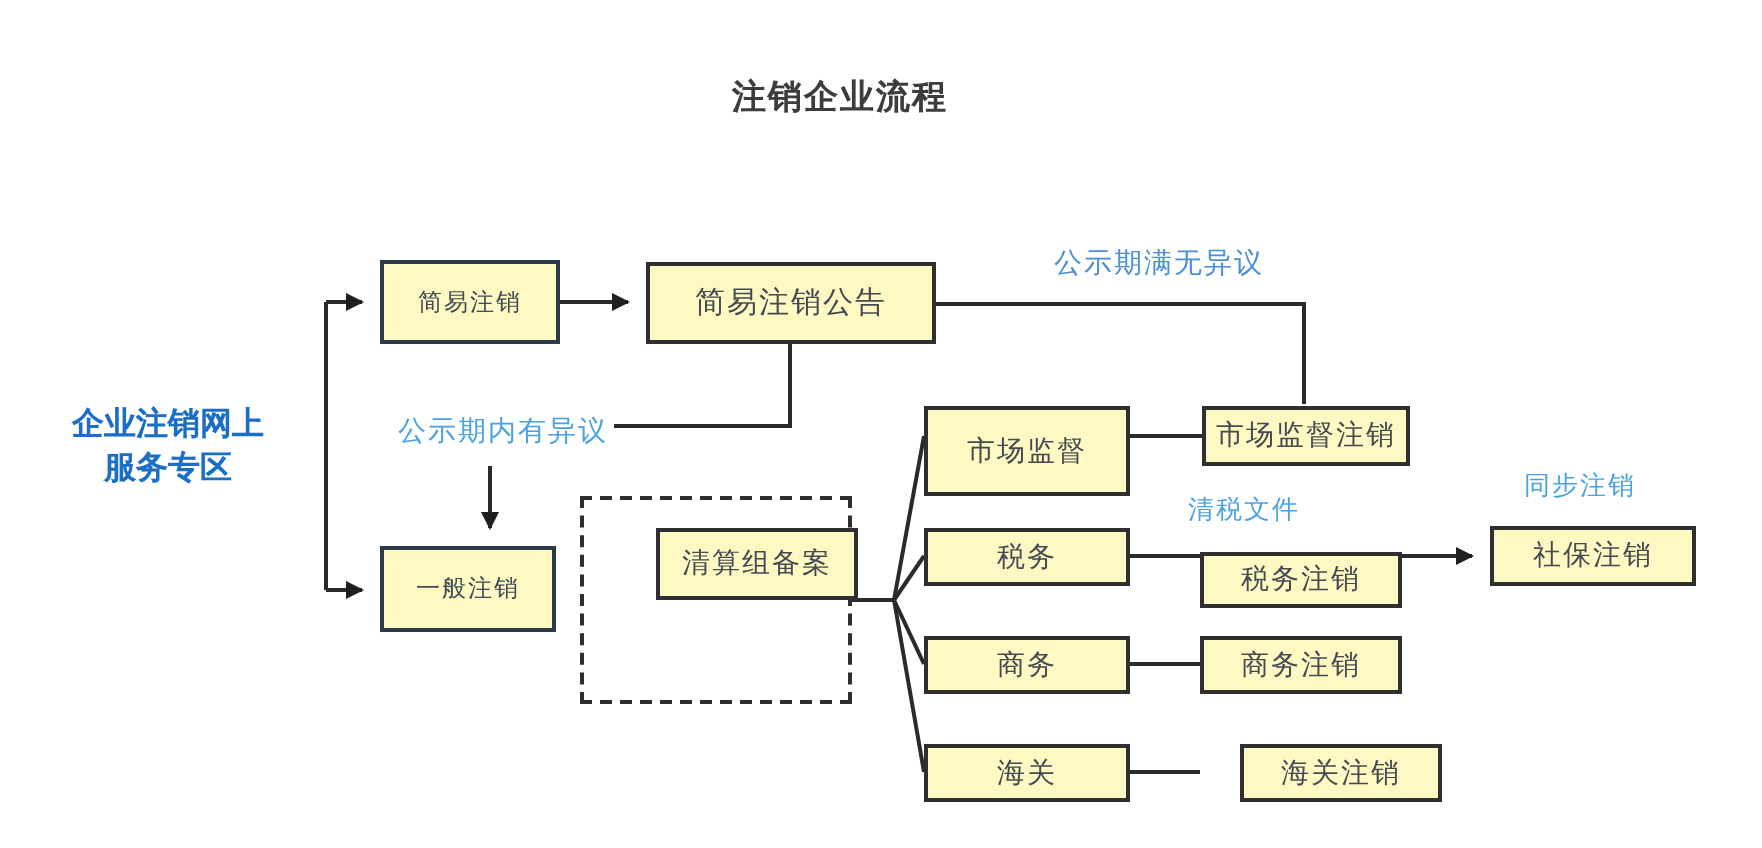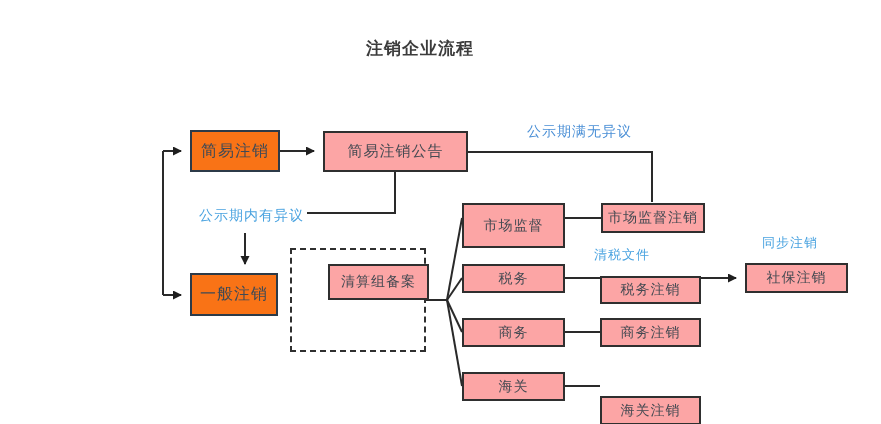--- a/index.html
+++ b/index.html
@@ -18,24 +18,24 @@
     color:#3c3c3c; letter-spacing:1px;
   }
   .sidebar-label {
     position:absolute; left:18px; top:202px; width:132px;
     text-align:center; font-size:16px; font-weight:bold;
     color:#1a6ec5; line-height:22px;
   }
   .node {
     position:absolute; box-sizing:border-box;
     display:flex; align-items:center; justify-content:center;
-    background:#fca5a5; border:2px solid #2f2f2f;
+    background:#fef9c3; border:2px solid #2f2f2f;
     color:#454a52; font-size:14px; letter-spacing:1px;
   }
-  .node.blue { background:#f97316; border-color:#2c3a48; font-size:16px; color:#3f4a56; }
+  .node.blue { background:#fef9c3; border-color:#2c3a48; font-size:12px; color:#3f4a56; }
   .node.big { font-size:15px; }
   .dashed-group {
     position:absolute; box-sizing:border-box;
     border:2px dashed #2f2f2f; background:transparent;
   }
   .flow-label {
     position:absolute; font-size:14px; color:#4aa3e0; letter-spacing:1px; white-space:nowrap;
   }
   .flow-label.small { font-size:13px; }
   .flow-label.darker { color:#4a8fd6; }
@@ -73,20 +73,24 @@
     <path d="M565,218 H601" stroke="#2a2a2a" stroke-width="2"></path>
     <path d="M565,278 H600" stroke="#2a2a2a" stroke-width="2"></path>
     <path d="M565,332 H600" stroke="#2a2a2a" stroke-width="2"></path>
     <path d="M565,386 H600" stroke="#2a2a2a" stroke-width="2"></path>
 
     <path d="M701,278 H736" stroke="#2a2a2a" stroke-width="2" marker-end="url(#arrow)"></path>
   </svg>
 
   <div class="page-title">注销企业流程</div>
 
+  <div class="sidebar-label">
+    <div>企业注销网上</div>
+    <div>服务专区</div>
+  </div>
 
   <div class="node blue" style="left:190px; top:130px; width:90px; height:42px;">简易注销</div>
 
   <div class="node big" style="left:323px; top:131px; width:145px; height:41px;">简易注销公告</div>
 
   <div class="node blue" style="left:190px; top:273px; width:88px; height:43px;">一般注销</div>
 
   <div class="dashed-group" style="left:290px; top:248px; width:136px; height:104px;"></div>
 
   <div class="node" style="left:307px; top:264px; width:101px; height:36px;margin-left:21px;">清算组备案</div>
@@ -95,21 +99,21 @@
   <div class="node" style="left:462px; top:203px; width:103px; height:45px;">市场监督</div>
   <div class="node" style="left:601px; top:203px; width:104px; height:30px;">市场监督注销</div>
 
   <div class="node" style="left:462px; top:264px; width:103px; height:29px;">税务</div>
   <div class="node" style="left:600px; top:276px; width:101px; height:28px;">税务注销</div>
 
   <div class="node" style="left:600px; top:318px; width:101px; height:29px;">商务注销</div>
   <div class="node" style="left:462px; top:318px; width:103px; height:29px;">商务</div>
 
   <div class="node" style="left:462px; top:372px; width:103px; height:29px;">海关</div>
-  <div class="node" style="left:600px; top:372px; width:101px; height:29px;margin-top:24px;">海关注销</div>
+  <div class="node" style="left:620px; top:372px; width:101px; height:29px;">海关注销</div>
 
   <div class="node" style="left:745px; top:263px; width:103px; height:30px;">社保注销</div>
 
   <div class="flow-label darker" style="left:527px; top:123px;">公示期满无异议</div>
 
   <div class="flow-label" style="left:199px; top:207px;">公示期内有异议</div>
 
   <div class="flow-label small" style="left:594px; top:246px;">清税文件</div>
 
   <div class="flow-label small" style="left:762px; top:234px;">同步注销</div>

